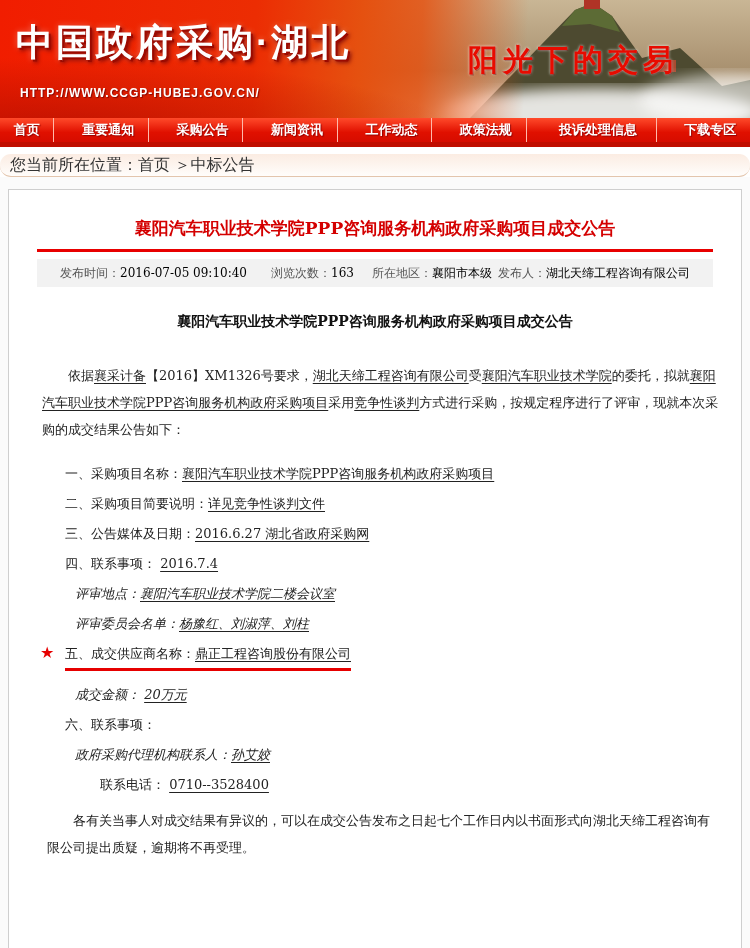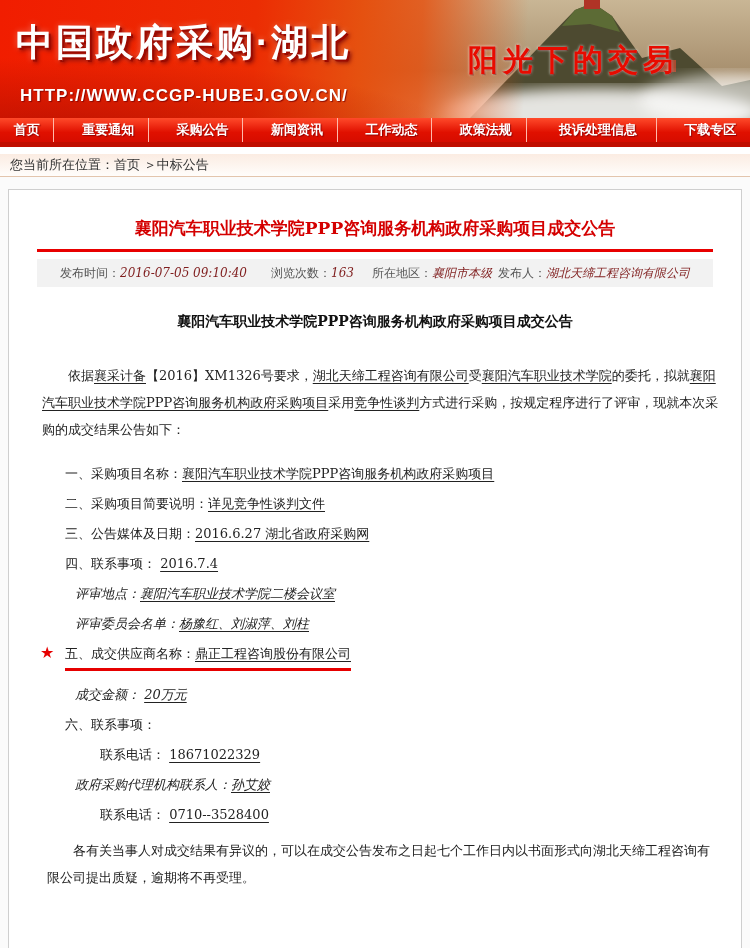--- a/index.html
+++ b/index.html
@@ -9,52 +9,52 @@
   
   .banner{position:relative;height:118px;overflow:hidden;
     background:linear-gradient(180deg,#c9b695 0%,#a8906f 60%,#e8e2d4 100%);}
   .banner .photo{position:absolute;right:0;top:0;}
   .banner::after{content:"";position:absolute;inset:0;z-index:2;pointer-events:none;
     background:
       radial-gradient(ellipse at 6% 120%, rgba(168,11,0,.75) 0%, rgba(168,11,0,0) 42%),
       linear-gradient(93deg,#f11d00 0%,#ec2d03 34%,#e55110 48%,rgba(229,81,16,.85) 56%,rgba(229,81,16,0) 70%);}
   .logo{position:absolute;z-index:3;left:16px;top:18px;font-size:37px;font-weight:bold;color:#fff;
     letter-spacing:3px;text-shadow:2px 2px 0 #9c0a00,3px 3px 4px #700,0 0 6px rgba(255,255,255,.35);}
-  .logo-url{position:absolute;z-index:3;left:20px;top:86px;font-size:17px;font-weight:bold;color:#fff;
+  .logo-url{position:absolute;z-index:3;left:20px;top:86px;font-size:12px;font-weight:bold;color:#fff;
     letter-spacing:1px;text-shadow:1px 1px 1px rgba(120,0,0,.8);}
   .slogan{position:absolute;z-index:3;left:468px;top:28px;font-size:30px;font-weight:bold;color:#e80b00;
     letter-spacing:5px;text-shadow:0 0 3px rgba(255,255,255,.8),1px 1px 0 rgba(90,0,0,.5);margin-top:12px;}
 
   
   .mainnav{display:flex;height:24px;align-items:center;
     background:linear-gradient(180deg,#ff4a2a 0%,#e01000 60%,#d60c00 100%);
     border-bottom:5px solid #c00d00;}
   .nav-item{flex:1 1 auto;text-align:center;color:#fff;font-size:13px;font-weight:bold;
     text-decoration:none;line-height:24px;cursor:pointer;
     text-shadow:1px 1px 1px rgba(140,0,0,.9);}
   .nav-item + .nav-item{border-left:1px solid #ffb9ab;padding-left:14px;}
   .nav-item.wide{flex-grow:1.35;}
 
   
   .crumb-gap{height:7px;background:#fff;}
-  .breadcrumb{height:22px;line-height:22px;padding-left:10px;font-size:13px;color:#333;
+  .breadcrumb{height:22px;line-height:22px;padding-left:10px;font-size:16px;color:#333;
     background:linear-gradient(180deg,#fbece2 0%,#fffdfb 100%);
-    border-bottom:1px solid #e3c5ad;}
+    border-bottom:1px solid #e3c5ad;border-radius:11px;}
   .breadcrumb a{color:#333;text-decoration:none;cursor:pointer;}
 
   
   .doc-wrap{background:#fbfbfb;padding:12px 8px 0;}
   .doc{background:#fff;border:1px solid #cfcfcf;padding:26px 0 40px;min-height:880px;
     font-family:"DejaVu Serif",serif;color:#222;}
   .doc-title{margin:0;text-align:center;font-size:17px;font-weight:bold;color:#d40000;line-height:24px;}
   .red-rule{height:3px;background:#e80000;margin:9px 28px 0;}
   .meta-bar{margin:7px 28px 0;background:#f2f2f2;height:28px;line-height:28px;text-align:center;
     font-size:12px;color:#555;white-space:nowrap;}
   .meta-bar .lbl{color:#555;}
-  .meta-bar .val{color:#7f1d1d;font-style:italic;}
+  .meta-bar .val{color:#000000;}
   .meta-bar .g1{margin-right:24px;} .meta-bar .g2{margin-right:18px;} .meta-bar .g3{margin-right:6px;}
   .body-heading{margin:26px 0 0;text-align:center;font-size:14px;font-weight:bold;color:#111;}
   .intro{margin:31px 22px 0 33px;text-indent:2em;line-height:27px;font-size:13px;}
   .doc-lines{margin-top:21px;font-size:13px;}
   .line{margin:0 20px 11px 56px;line-height:19px;}
   .ind-b{margin-left:66px;font-style:italic;} .ind-c{margin-left:91px;}
   .u{text-decoration:underline;text-underline-offset:3px;}
   .supplier{position:relative;margin-bottom:14px;}
   .supplier-box{display:inline-block;border-bottom:3px solid #e60000;padding-bottom:5px;}
   .star{position:absolute;left:-25px;top:-1px;color:#e60000;font-size:16px;line-height:19px;}
@@ -155,23 +155,20 @@
 
         <div class="line ind-b">
           <span>成交金额：</span> <span class="u">20万元</span>
         </div>
 
         <div class="line">
           <span>六、联系事项：</span>
         </div>
 
 
-        <div class="line ind-c">
-          <span>联系电话：</span> <span class="u">18671022329</span>
-        </div>
 
         <div class="line ind-b">
           <span>政府采购代理机构联系人：</span><span class="u">孙艾姣</span>
         </div>
 
         <div class="line ind-c">
           <span>联系电话：</span> <span class="u">0710--3528400</span>
         </div>
       </div>
 

